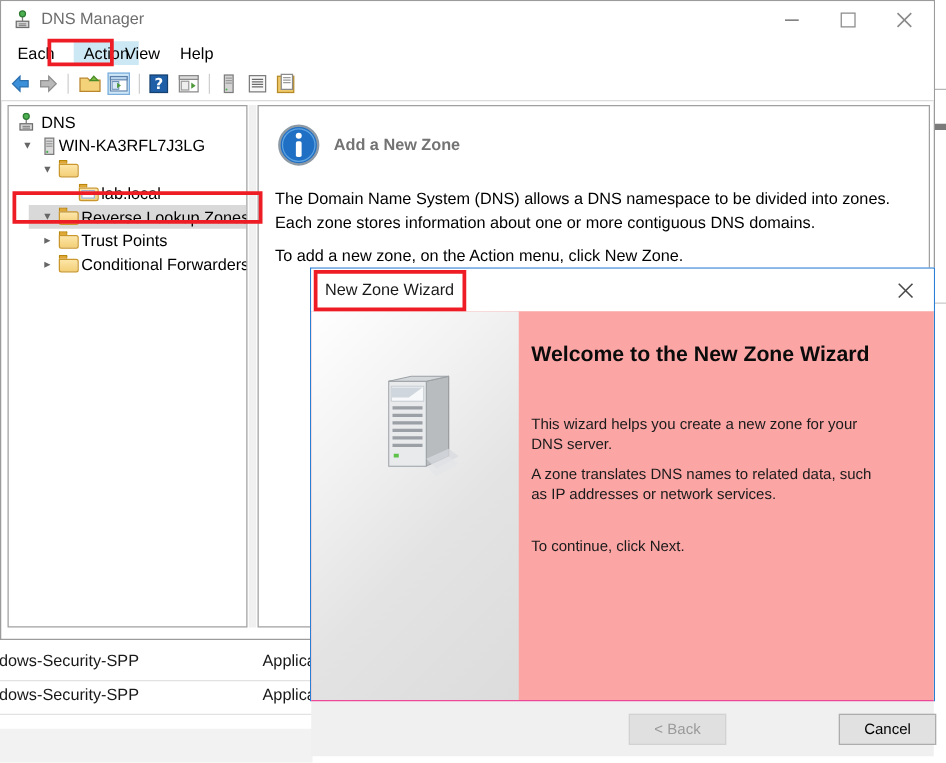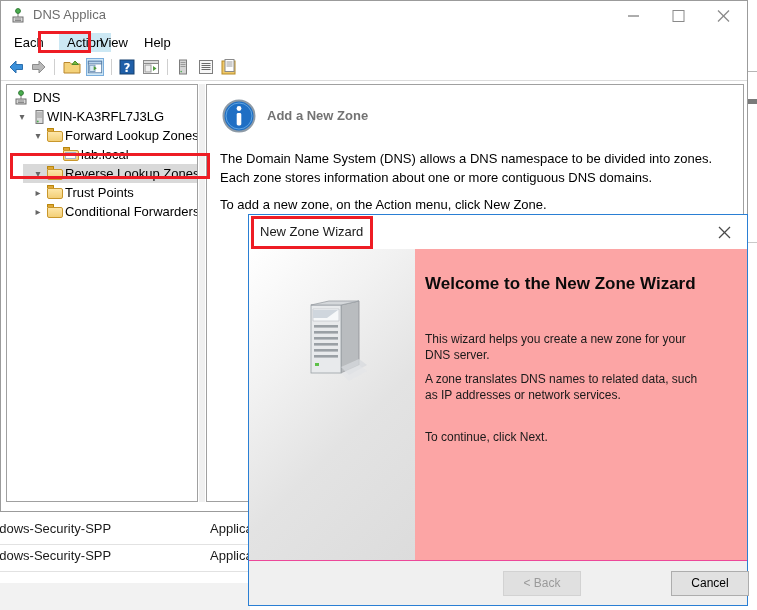--- a/index.html
+++ b/index.html
@@ -66,21 +66,21 @@
   .folder .body{position:absolute;left:0;top:3px;width:16px;height:11px;background:linear-gradient(#fde6a8,#f3cf77);border:1px solid #c9972c;box-sizing:border-box;border-radius:0 2px 2px 2px;}
   .folder .inner{position:absolute;left:2px;top:5px;width:11px;height:7px;background:#ffffff;border:1px solid #9fb4cc;box-sizing:border-box;}
 
   
   #infoIcon{position:absolute;left:15px;top:14px;width:34px;height:34px;}
   #rhTitle{position:absolute;left:60px;top:23px;font-size:13px;font-weight:bold;color:#737373;}
   #rp1{position:absolute;left:13px;top:64px;width:510px;font-size:13px;line-height:19px;color:#000;}
   #rp2{position:absolute;left:13px;top:110px;width:510px;font-size:13px;line-height:19px;color:#000;}
 
   
-  #wizard{position:absolute;left:248px;top:214px;width:500px;height:392px;background:#ffffff;border:1px solid #2a7fd4;box-sizing:border-box;}
+  #wizard{position:absolute;left:248px;top:214px;width:500px;height:347px;background:#ffffff;border:1px solid #2a7fd4;box-sizing:border-box;}
   #wzTitlebar{position:absolute;left:0;top:0;width:498px;height:34px;background:#ffffff;}
   #wzTitle{position:absolute;left:11px;top:9px;font-size:13px;color:#1a1a1a;}
   #wzClose{position:absolute;right:0;top:0;width:44px;height:34px;}
   #wzBody{position:absolute;left:0;top:34px;width:498px;height:311px;background:#fca5a5;overflow:hidden;}
   #wzSide{position:absolute;left:0;top:0;width:166px;height:311px;
      background:linear-gradient(135deg,#ffffff 0%,#f2f2f2 30%,#e3e3e3 60%,#dcdcdc 100%);}
   #serverIcon{position:absolute;left:48px;top:42px;width:70px;height:92px;}
   #wzHead{position:absolute;left:176px;top:24px;width:290px;font-size:17px;font-weight:bold;color:#0b0b0b;line-height:22px;}
   .wzP{position:absolute;left:176px;width:285px;font-size:12px;line-height:16px;color:#1a1a1a;}
   #wzP1{top:82px;} #wzP2{top:122px;} #wzP3{top:180px;}
@@ -139,21 +139,21 @@
   <div id="titlebar">
     <div id="titleIcon">
       <svg width="16" height="16" viewBox="0 0 16 16">
         <rect x="3" y="9" width="10" height="5" fill="#d8d8d8" stroke="#6e6e6e"></rect>
         <line x1="5" y1="11" x2="11" y2="11" stroke="#8a8a8a"></line>
         <line x1="5" y1="12.5" x2="11" y2="12.5" stroke="#8a8a8a"></line>
         <line x1="8" y1="4" x2="8" y2="9" stroke="#7a7a7a"></line>
         <circle cx="8" cy="3" r="2.4" fill="#4caf50" stroke="#2f7a33"></circle>
       </svg>
     </div>
-    <div id="titleText">DNS Applica</div>
+    <div id="titleText">DNS Manager</div>
 
     <div class="wbtn" id="btnMin">
       <svg class="glyph" viewBox="0 0 45 29">
           <line x1="17" y1="15" x2="28" y2="15" stroke="#5a5a5a" stroke-width="1"></line>
         </svg>
     </div>
     <div class="wbtn" id="btnMax">
       <svg class="glyph" viewBox="0 0 45 29">
           <rect x="17" y="9.5" width="11" height="11" fill="none" stroke="#8a8a8a" stroke-width="1"></rect>
         </svg>
@@ -271,21 +271,20 @@
         </svg>
       </span>
       <span class="tlabel">WIN-KA3RFL7J3LG</span>
     </div>
 
     <div class="tnode" style="left:0;top:41px;width:190px">
       <span class="chev" style="left:24px">▾</span>
       <span class="ticon" style="left:40px">
         <span class="folder"><span class="tab"></span><span class="body"></span></span>
       </span>
-      <span class="tlabel" style="left:58px">Forward Lookup Zones</span>
     </div>
 
     <div class="tnode" style="left:0;top:60px;width:190px">
       <span class="ticon" style="left:56px">
         <span class="folder"><span class="tab"></span><span class="body"></span><span class="inner"></span></span>
       </span>
       <span class="tlabel" style="left:74px">lab.local</span>
     </div>
 
     <div class="tnode tsel" style="left:16px;top:79px;width:174px">

